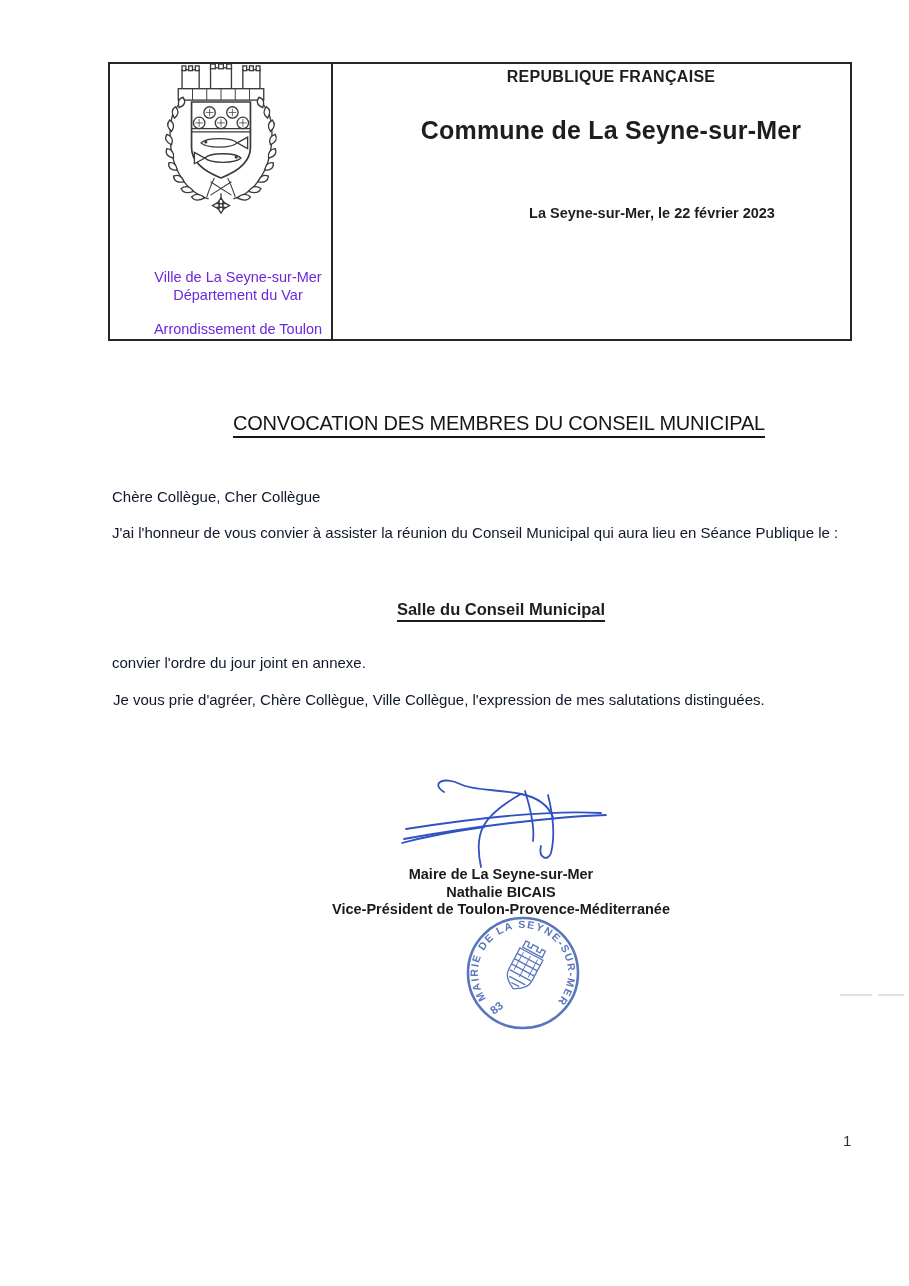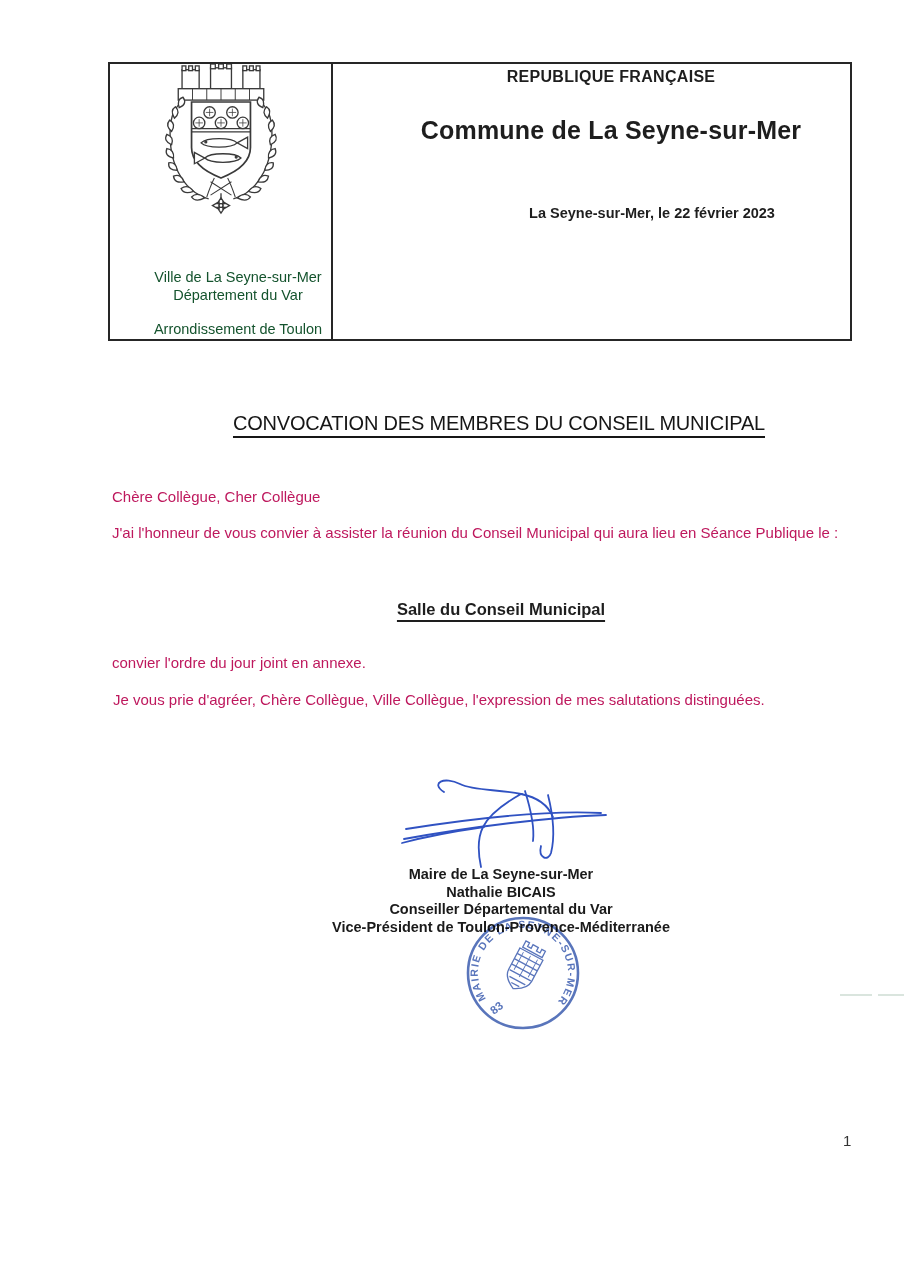--- a/index.html
+++ b/index.html
@@ -7,27 +7,27 @@
     position:relative;width:909px;height:1286px;background:#ffffff;
     font-family:"Liberation Sans","DejaVu Sans",sans-serif;color:#1e1e1e;
     margin:0 auto;overflow:hidden;
   }
   .abs{position:absolute;}
   .cx{transform:translateX(-50%);white-space:nowrap;padding-left:36px;}
   .b{font-weight:bold;}
   .u{text-decoration:underline;text-decoration-thickness:2px;text-underline-offset:5px;}
   .header-box{left:108px;top:62px;width:744px;height:279px;border:2px solid #262626;box-sizing:border-box;}
   .header-divider{left:331px;top:62px;width:2px;height:279px;background:#262626;}
-  .org-line{font-size:14.5px;color:#14532d;}
+  .org-line{font-size:14.5px;color:#6d28d9;}
   .republic{left:593px;top:68px;font-size:16px;letter-spacing:.3px;}
   .commune{left:593px;top:116px;font-size:25px;letter-spacing:.2px;}
   .dateline{left:634px;top:205px;font-size:14.5px;}
   .doc-title{left:481px;top:412px;font-size:20px;letter-spacing:-0.2px;color:#161616;
     text-decoration:underline;text-decoration-thickness:2px;text-underline-offset:6px;}
-  .body-text{font-size:15px;color:#be185d;}
+  .body-text{font-size:15px;color:#0f172a;}
   .meeting-line{font-size:17px;}
   .place-line{font-size:16.5px;text-align:right;}
   .names{left:483px;top:866px;text-align:center;font-weight:bold;font-size:14.5px;line-height:17.6px;color:#1a1a1a;}
   .pagenum{left:843px;top:1132px;font-size:15px;color:#333;}
   .stamp{left:461px;top:911px;mix-blend-mode:multiply;opacity:.9;}
   .scanline{height:2px;background:#d4e0d8;opacity:.85;}
   svg{display:block;}
 </style>
 </head>
 <body>
@@ -134,21 +134,20 @@
       <path d="M121,19 C136,22 148,30 153,42"></path>
       <path d="M6,54 C70,44 150,35 201,38"></path>
       <path d="M4,64 C70,52 150,42 206,40"></path>
       <path d="M2,68 C28,61 56,56 84,52"></path>
     </g>
   </svg>
 
   <div class="abs cx names">
     <div>Maire de La Seyne-sur-Mer</div>
     <div>Nathalie BICAIS</div>
-    <div>Conseiller Départemental du Var</div>
     <div>Vice-Président de Toulon-Provence-Méditerranée</div>
   </div>
 
   <svg class="abs stamp" width="124" height="124" viewBox="0 0 124 124">
     <defs>
       <path id="stampArc" d="M 25.1 87.8 A 45 45 0 1 1 92.1 95.4" fill="none"></path>
     </defs>
     <circle cx="62" cy="62" r="55" fill="none" stroke="#4766b4" stroke-width="2.6"></circle>
     <text font-size="10.5" font-weight="bold" letter-spacing="1.5" fill="#4766b4" font-family="Liberation Sans, sans-serif">
       <textPath href="#stampArc">MAIRIE DE LA SEYNE-SUR-MER</textPath>

